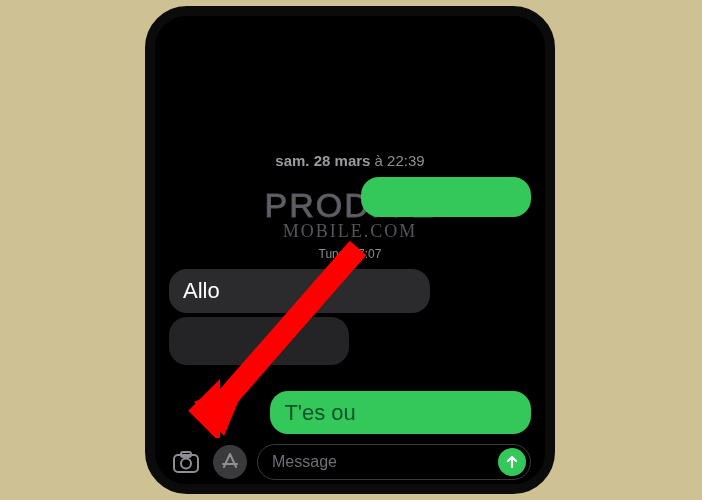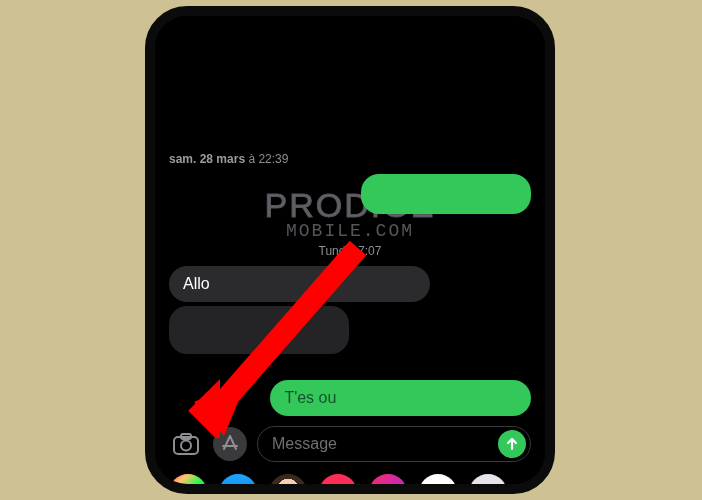--- a/index.html
+++ b/index.html
@@ -28,36 +28,37 @@
     background: #000;
     display: flex;
     flex-direction: column;
   }
   .conversation {
     flex: 1;
     position: relative;
     padding: 8px 14px 0 14px;
   }
   .timestamp {
+    text-align: center;
     color: #8d8d92;
-    font-size: 12px;
+    font-size: 15px;
     margin-top: 128px;
     margin-bottom: 8px;
   }
   .timestamp b { color: #9a9a9f; font-weight: 600; }
   .timestamp2 {
     text-align: center;
     color: #8d8d92;
     font-size: 12px;
     margin: 30px 0 8px 0;
   }
   .bubble {
     border-radius: 18px;
     padding: 8px 14px;
-    font-size: 16px;
+    font-size: 22px;
     line-height: 1.25;
     max-width: 72%;
     margin: 4px 0;
     position: relative;
   }
   .sent {
     background: #34c759;
     color: #14532d;
     margin-left: auto;
   }
@@ -132,21 +133,21 @@
     pointer-events: none;
   }
   .watermark .l1 {
     font-family: Impact, "Arial Black", sans-serif;
     font-size: 34px;
     letter-spacing: 2px;
     color: #606066;
     -webkit-text-stroke: 1px #55555b;
   }
   .watermark .l2 {
-    font-family: Liberation Mono, monospace;
+    font-family: Liberation Serif, serif;
     font-size: 18px;
     letter-spacing: 2px;
     color: #55555b;
     margin-top: -4px;
   }
   .arrow {
     position: absolute;
     left: 188px;
     top: 228px;
     width: 190px;

